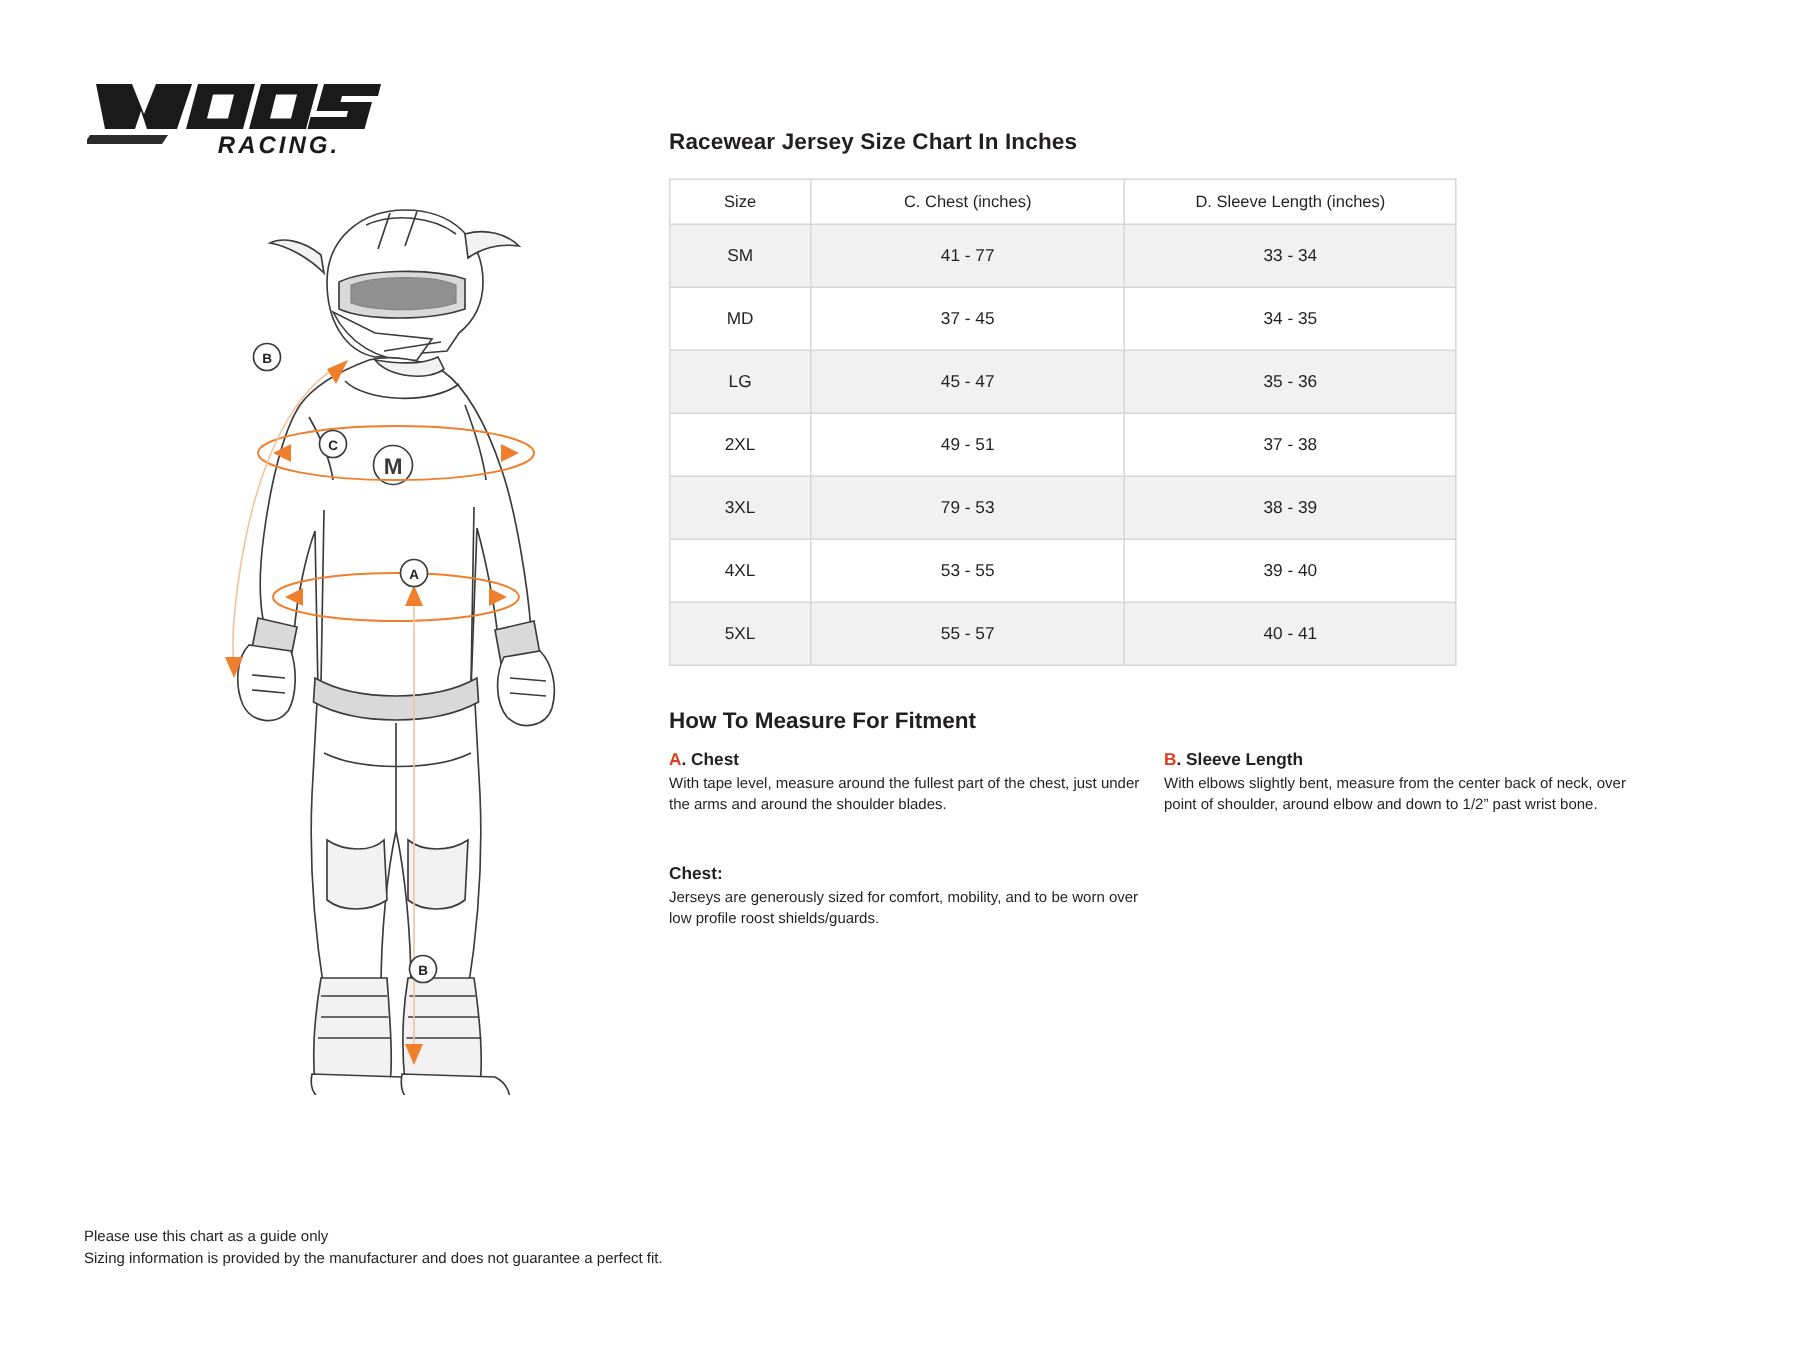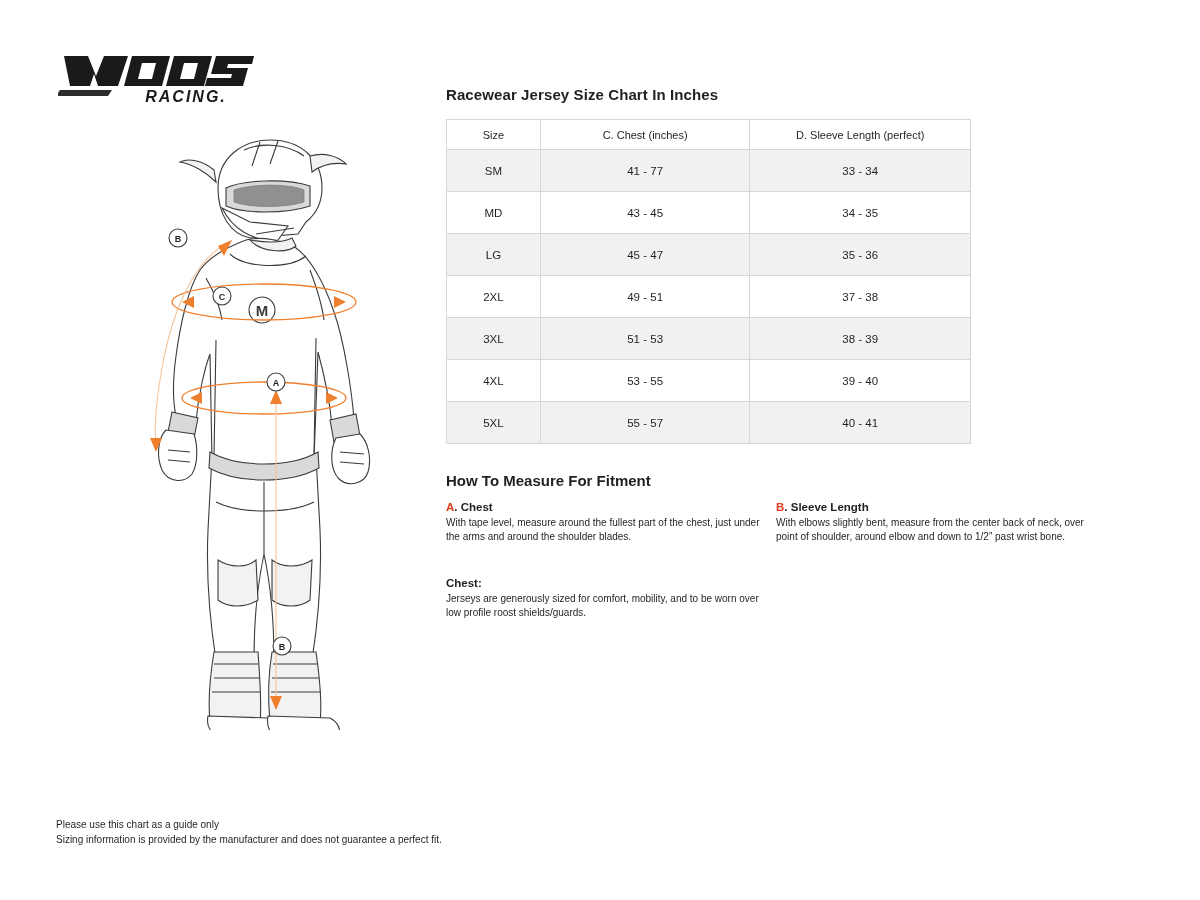--- a/index.html
+++ b/index.html
@@ -247,47 +247,47 @@
     <table class="size-chart">
       <colgroup>
           <col class="c1">
           <col class="c2">
           <col class="c3">
         </colgroup>
       <thead>
         <tr>
           <th>Size</th>
           <th>C. Chest (inches)</th>
-          <th>D. Sleeve Length (perfect)</th>
+          <th>D. Sleeve Length (inches)</th>
         </tr>
       </thead>
       <tbody>
         <tr>
           <td>SM</td>
           <td>41 - 77</td>
           <td>33 - 34</td>
         </tr>
         <tr>
           <td>MD</td>
-          <td>43 - 45</td>
+          <td>37 - 45</td>
           <td>34 - 35</td>
         </tr>
         <tr>
           <td>LG</td>
           <td>45 - 47</td>
           <td>35 - 36</td>
         </tr>
         <tr>
           <td>2XL</td>
           <td>49 - 51</td>
           <td>37 - 38</td>
         </tr>
         <tr>
           <td>3XL</td>
-          <td>51 - 53</td>
+          <td>79 - 53</td>
           <td>38 - 39</td>
         </tr>
         <tr>
           <td>4XL</td>
           <td>53 - 55</td>
           <td>39 - 40</td>
         </tr>
         <tr>
           <td>5XL</td>
           <td>55 - 57</td>

